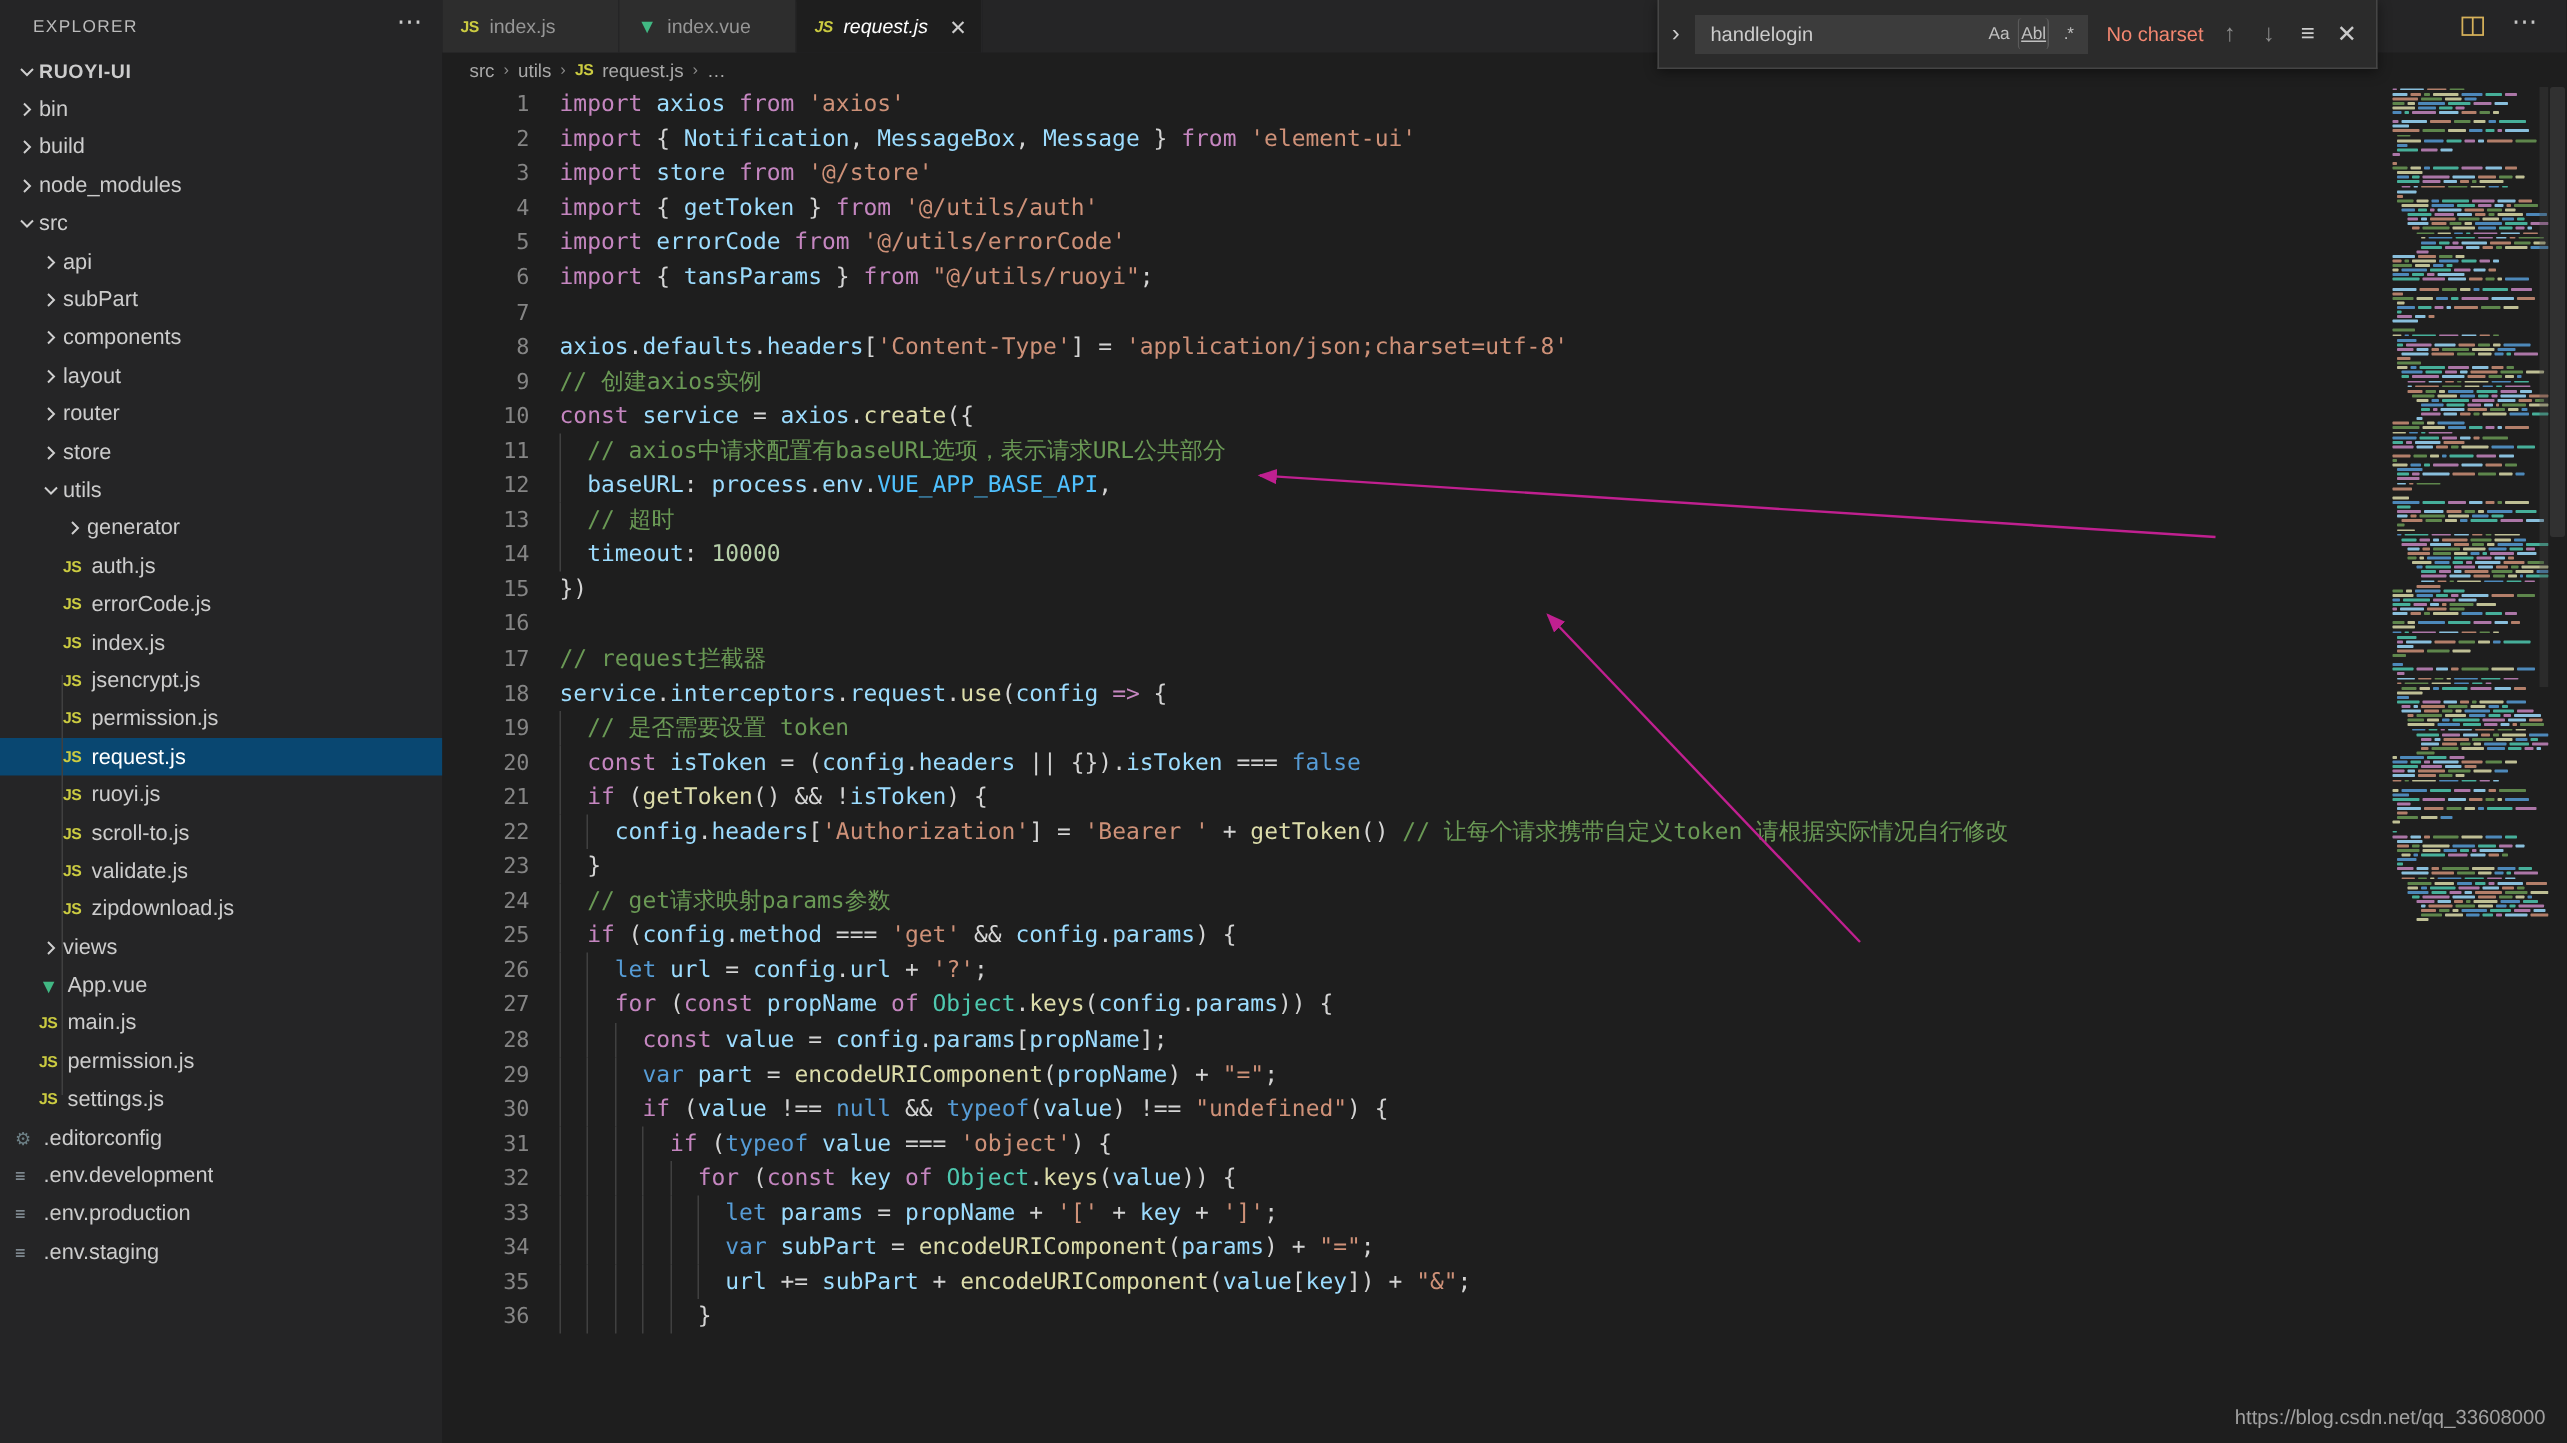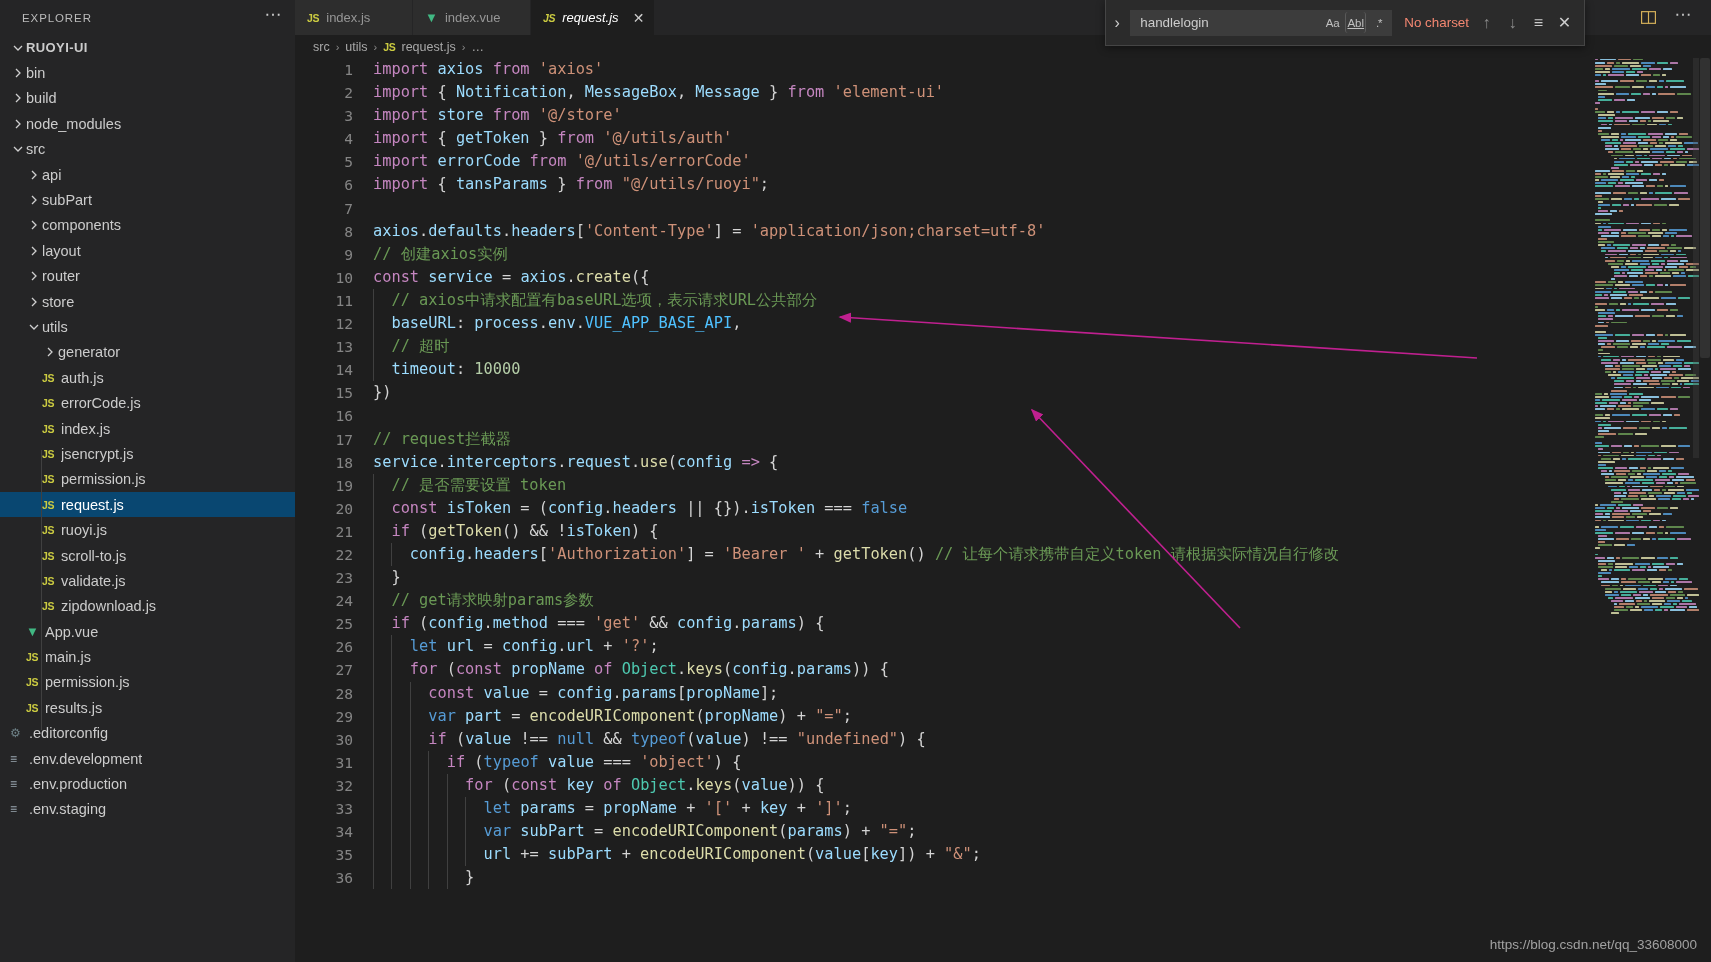--- a/index.html
+++ b/index.html
@@ -298,20 +298,28 @@
             </span>
             <span class="nm">validate.js</span>
           </div>
           <div class="row" style="padding-left: 42px;">
             <span class="ic">
               <span class="jsico">JS</span>
             </span>
             <span class="nm">zipdownload.js</span>
           </div>
           <div class="row" style="padding-left: 26px;">
+            <span class="chev">
+              <svg width="16" height="16" viewBox="0 0 16 16">
+                <path d="M6 4l4 4-4 4" stroke="#cfcfcf" stroke-width="1.3" fill="none"></path>
+              </svg>
+            </span>
+            <span class="nm">views</span>
+          </div>
+          <div class="row" style="padding-left: 26px;">
             <span class="ic">
               <span class="vueico">▼</span>
             </span>
             <span class="nm">App.vue</span>
           </div>
           <div class="row" style="padding-left: 26px;">
             <span class="ic">
               <span class="jsico">JS</span>
             </span>
             <span class="nm">main.js</span>
@@ -319,21 +327,21 @@
           <div class="row" style="padding-left: 26px;">
             <span class="ic">
               <span class="jsico">JS</span>
             </span>
             <span class="nm">permission.js</span>
           </div>
           <div class="row" style="padding-left: 26px;">
             <span class="ic">
               <span class="jsico">JS</span>
             </span>
-            <span class="nm">results.js</span>
+            <span class="nm">settings.js</span>
           </div>
           <div class="row" style="padding-left: 10px;">
             <span class="ic">
               <span class="gearico">⚙</span>
             </span>
             <span class="nm">.editorconfig</span>
           </div>
           <div class="row" style="padding-left: 10px;">
             <span class="ic">
               <span class="envico">≡</span>

